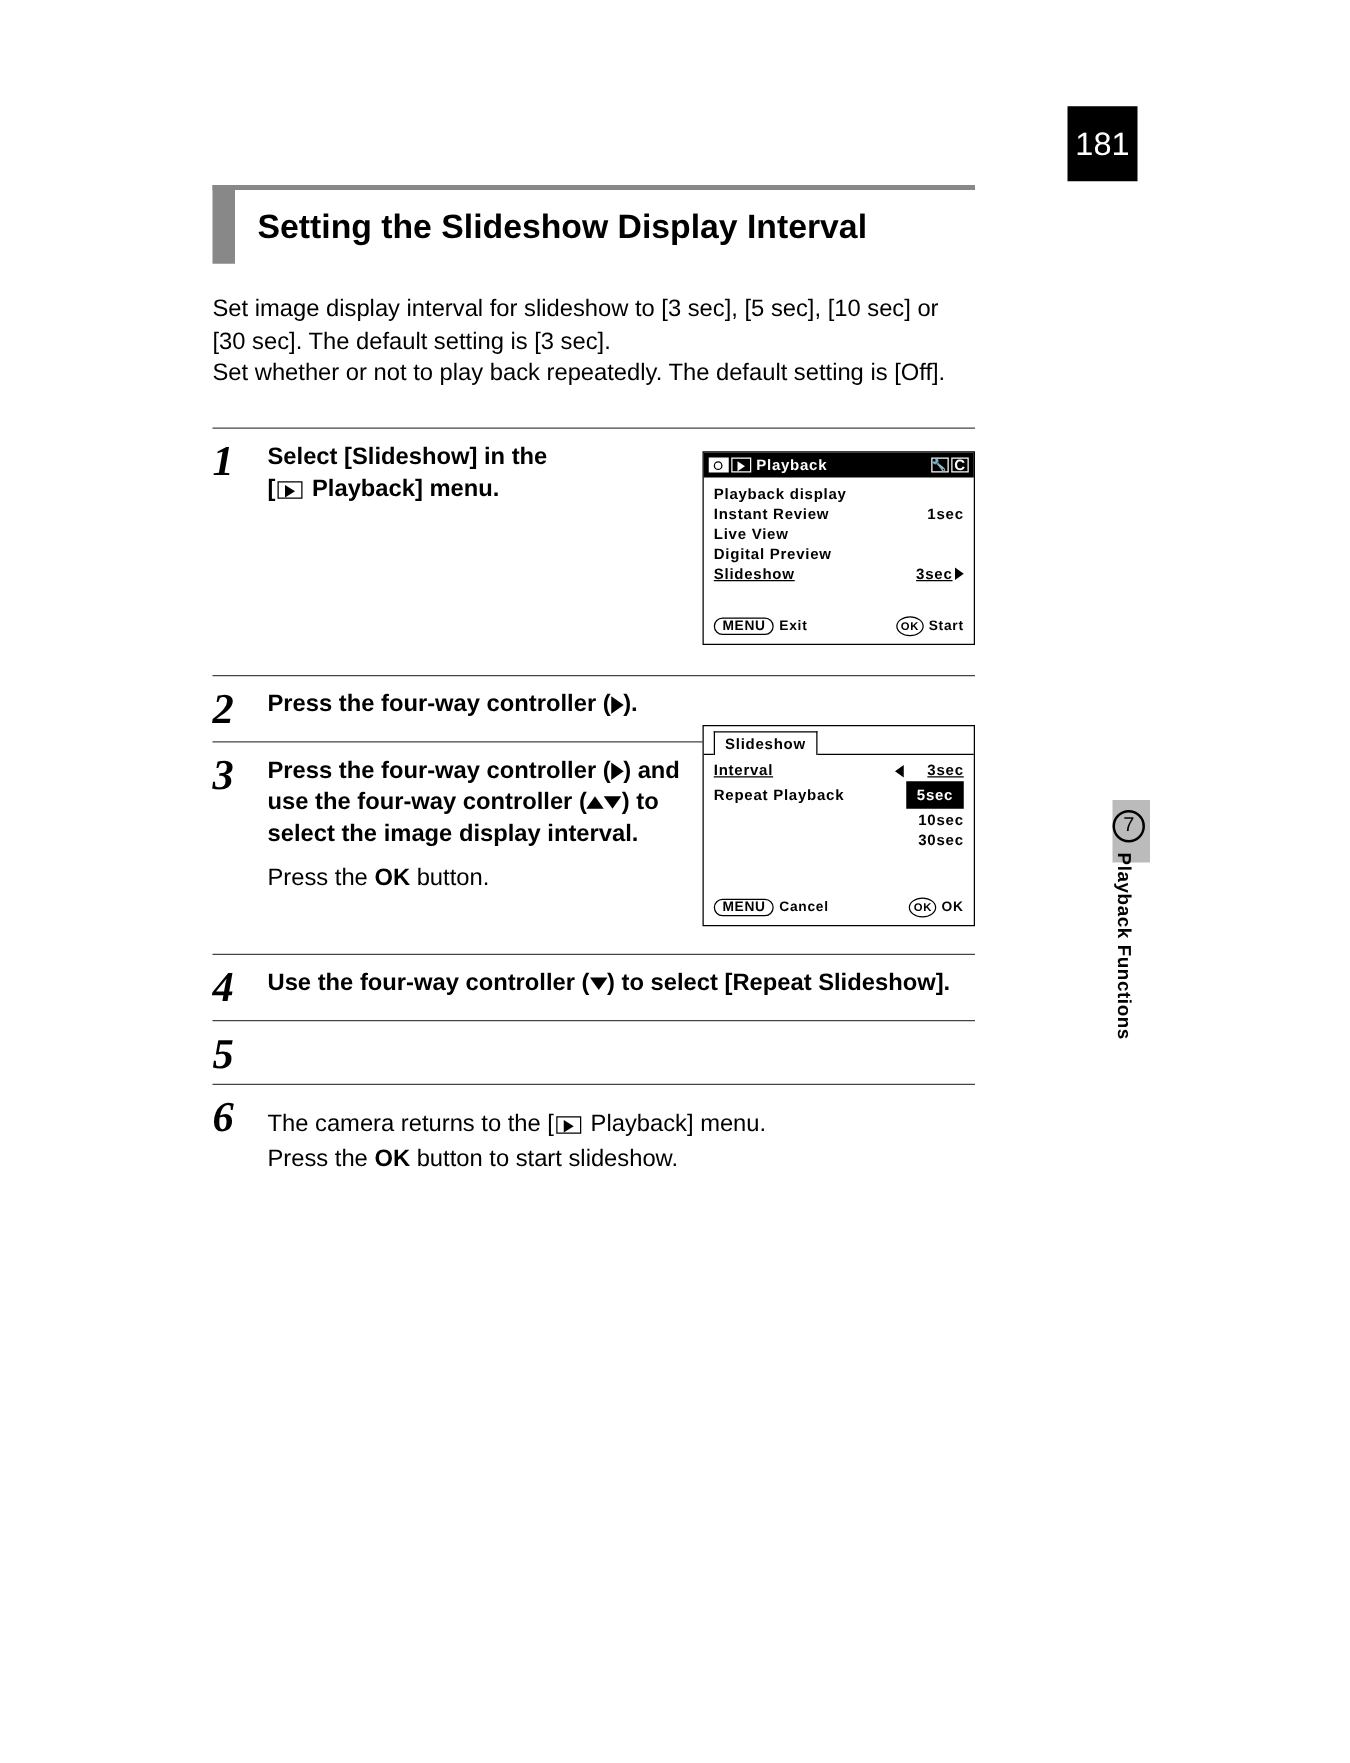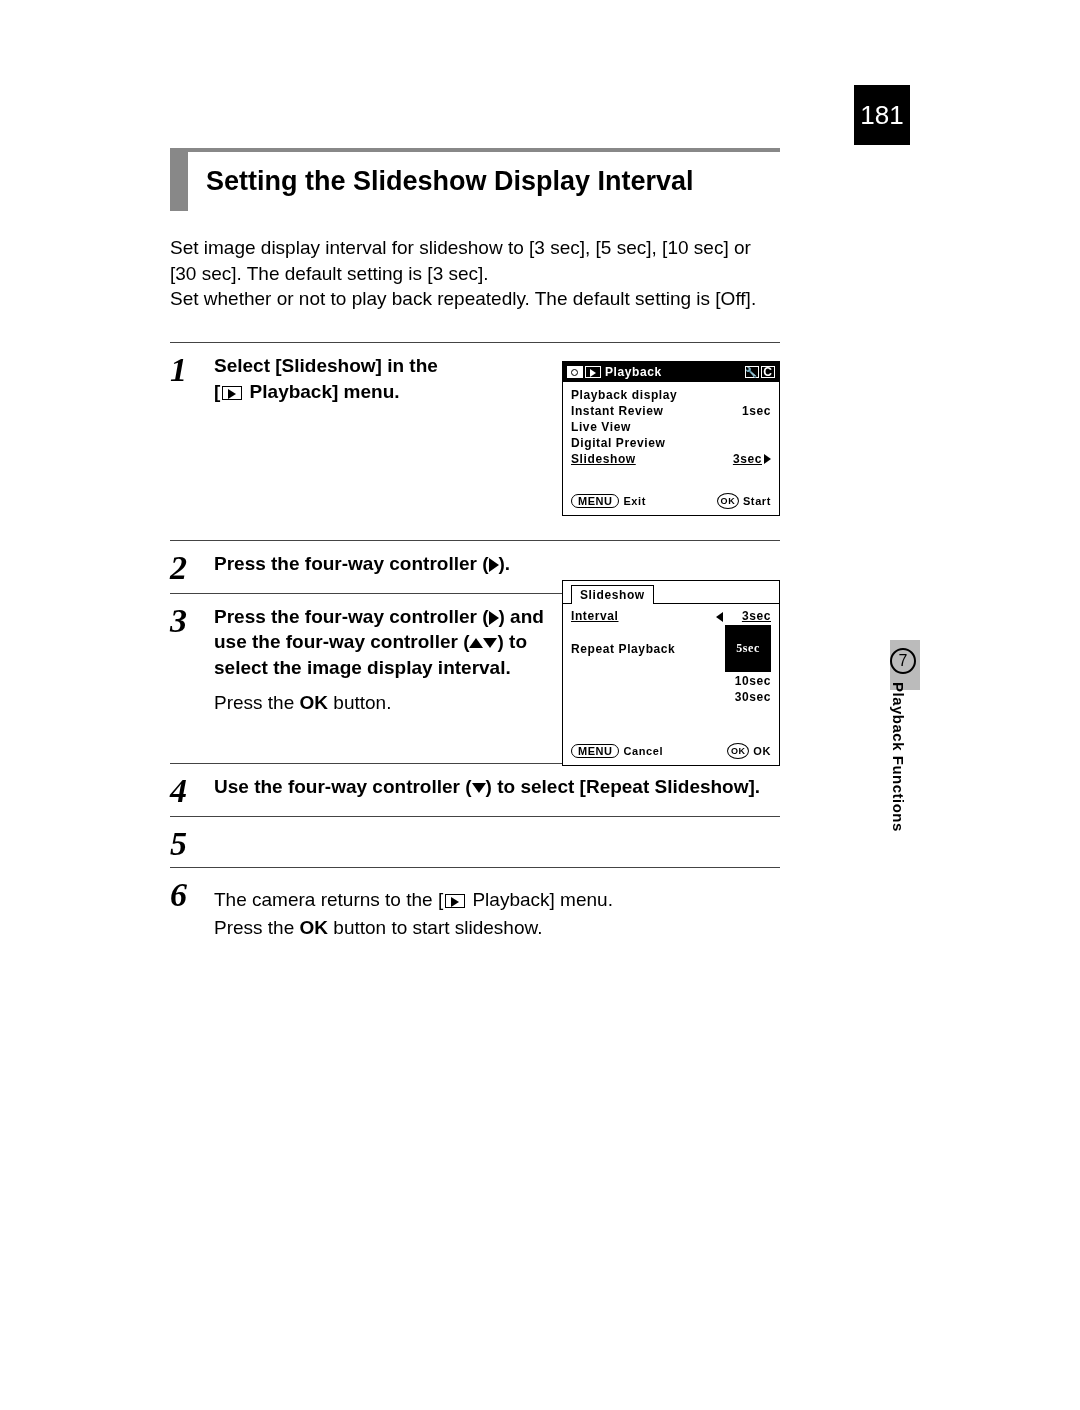--- a/index.html
+++ b/index.html
@@ -187,21 +187,21 @@
     padding: 2px 8px;
     background:#fff;
     position:relative; top:1px;
   }
   .screen2-body { padding: 4px 8px; }
   .screen2-row { display:flex; padding:1px 0; align-items:center; }
   .screen2-row.sel { text-decoration: underline; align-items: center; }
   .screen2-row .label { flex:1; }
   .screen2-row .arrow { width:12px; text-align:center; }
   .screen2-row .val { width:46px; text-align:right; }
-  .screen2-row.selopt .val { background:#000; color:#fff; padding:16px 2px; text-align:center;font-family:Liberation Serif, serif; }
+  .screen2-row.selopt .val { background:#000; color:#fff; padding:4px 2px; text-align:center; }
   .side-tab {
     position:absolute;
     right: 160px;
     top: 648px;
     width: 30px;
   }
   .side-tab .chapter-num {
     width:26px; height:26px;
     border:2px solid #000; border-radius:50%;
     display:flex; align-items:center; justify-content:center;

